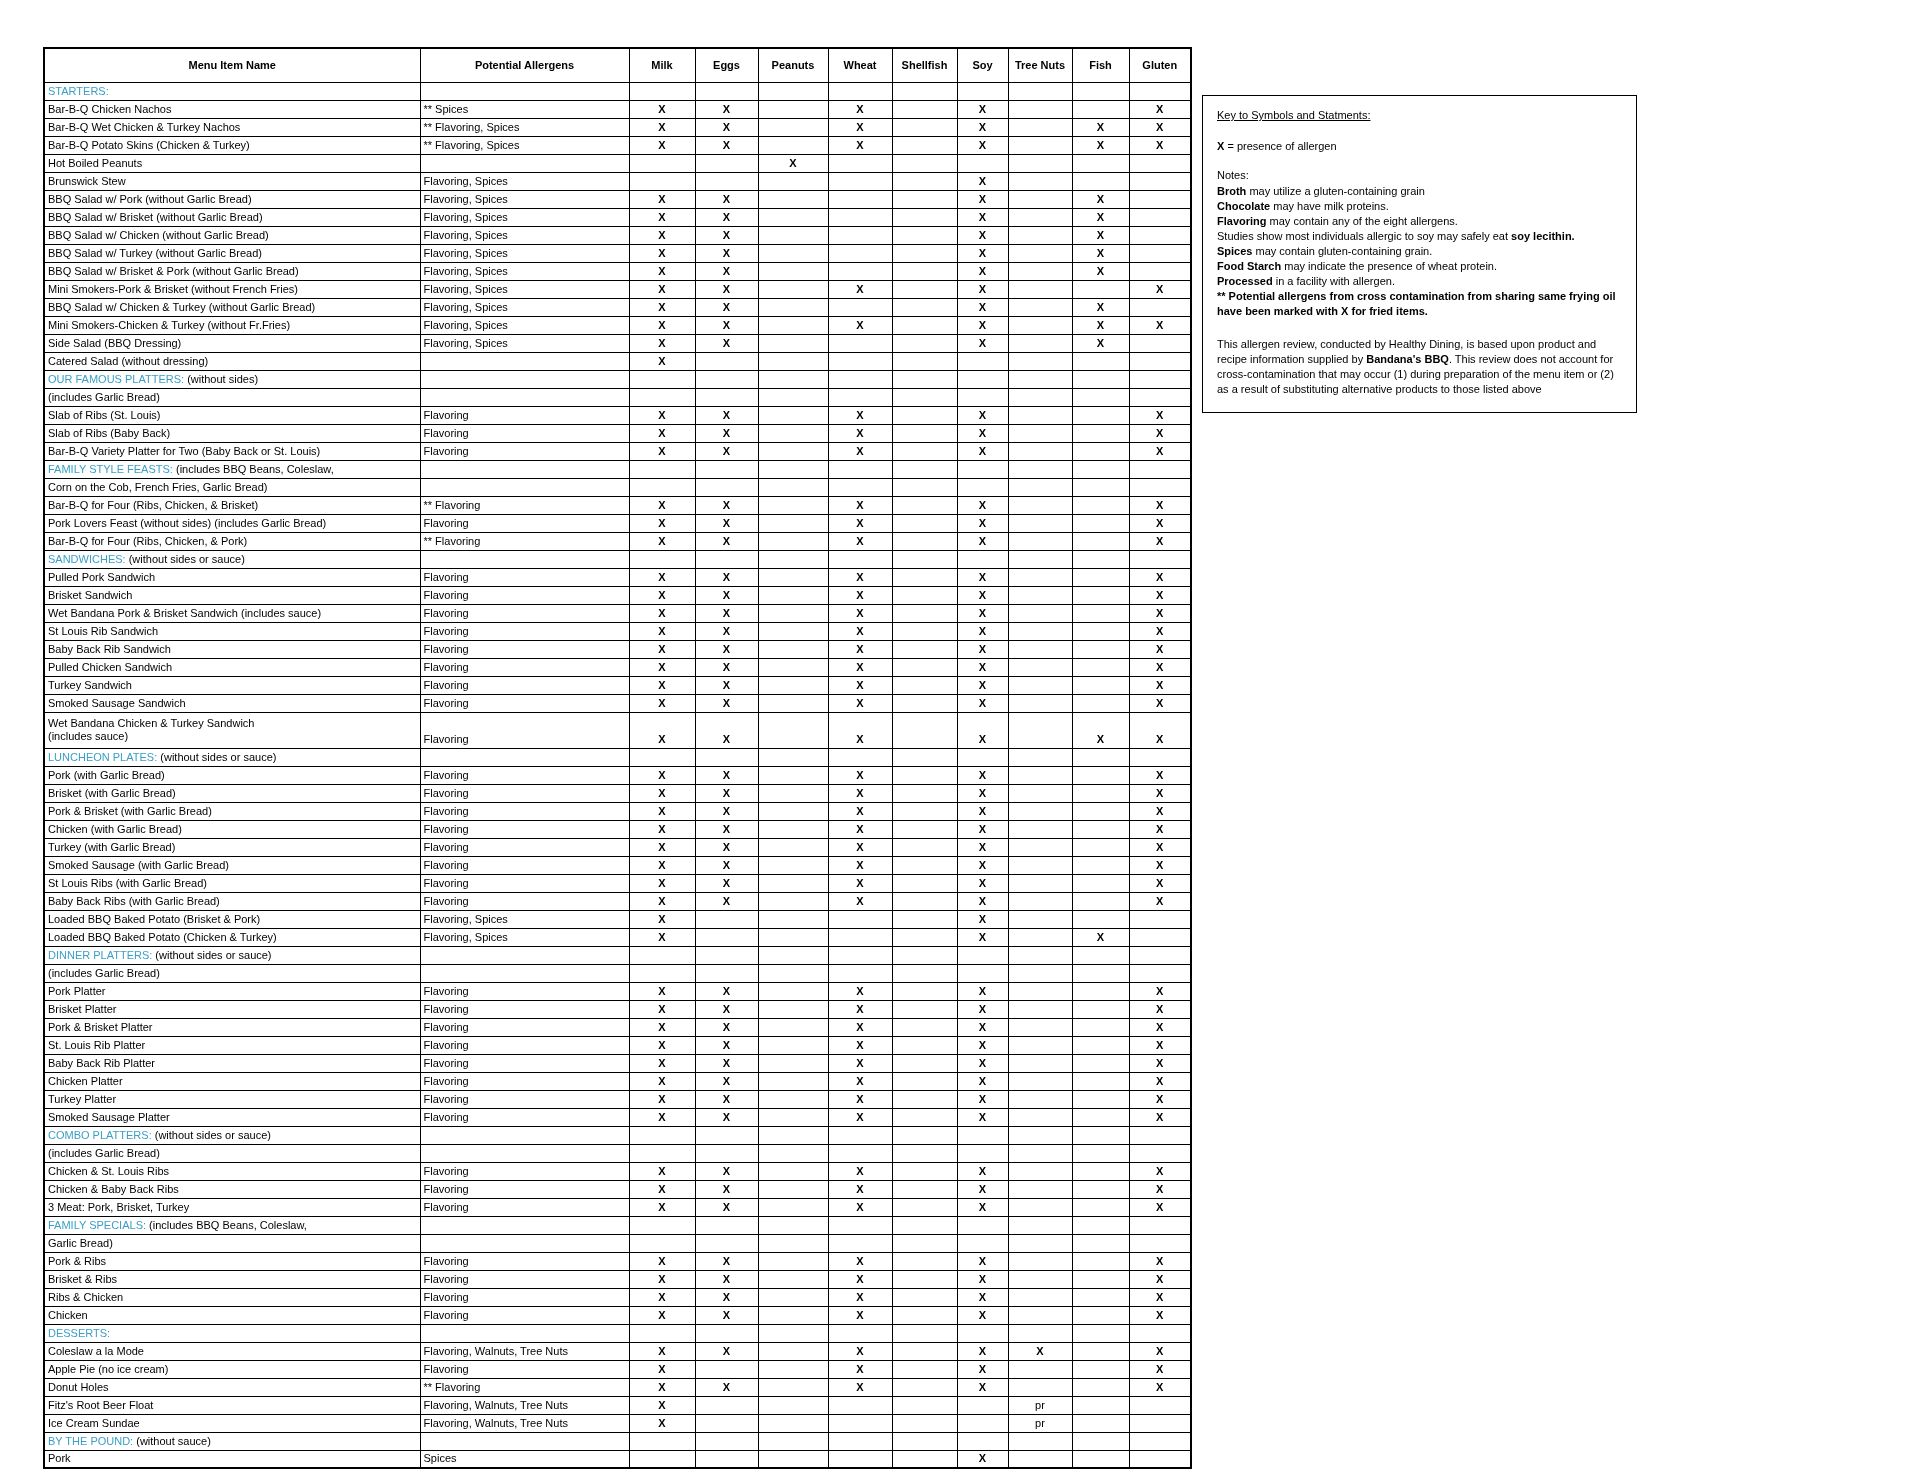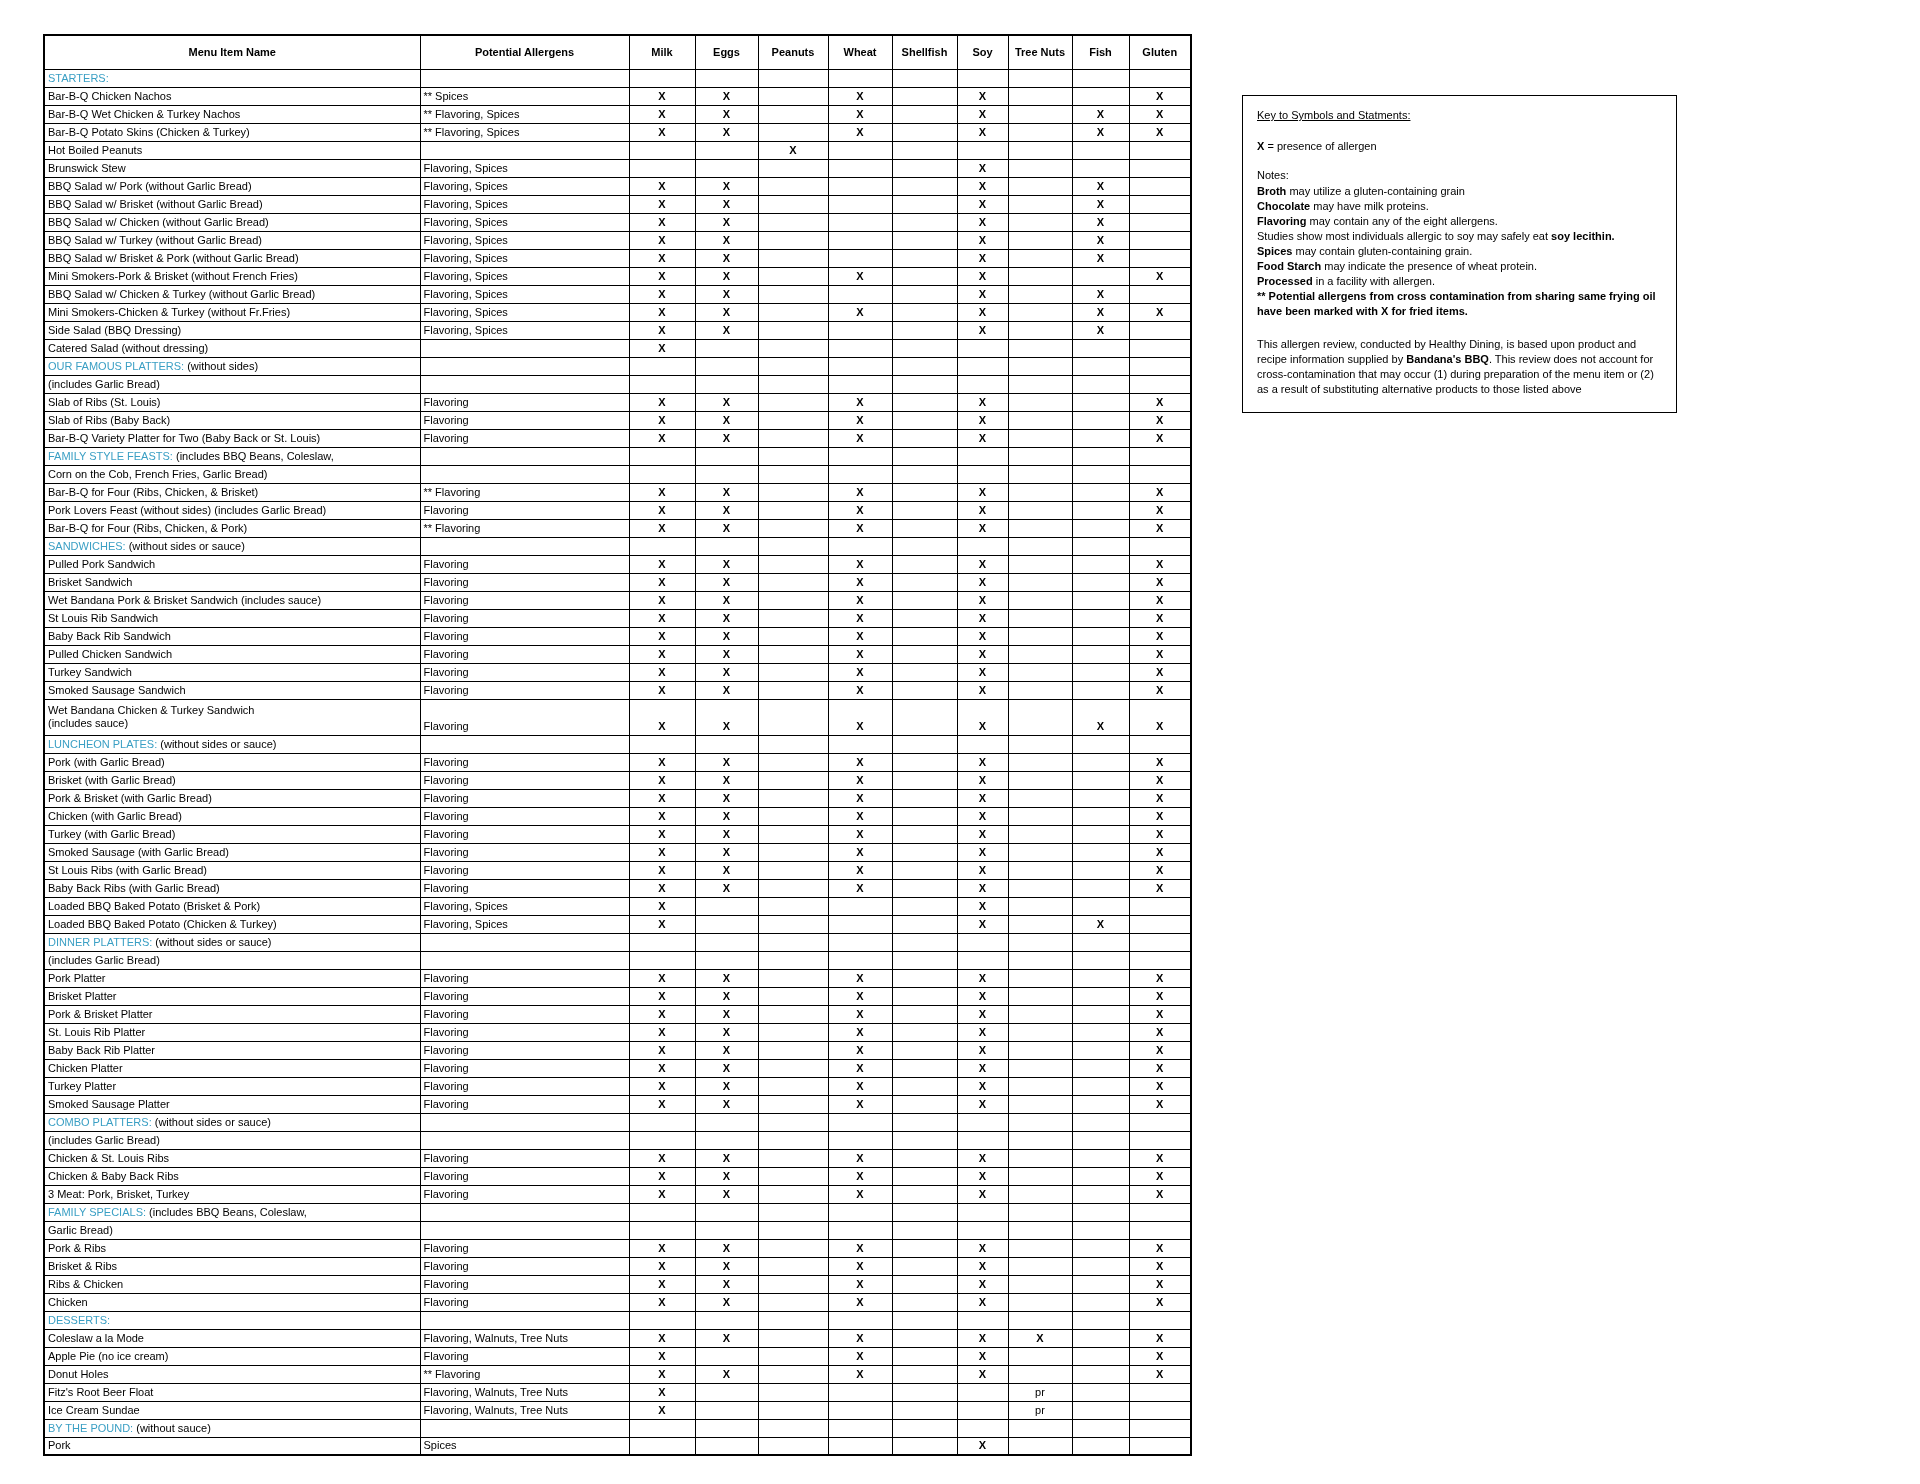--- a/index.html
+++ b/index.html
@@ -4,21 +4,21 @@
 <style>
   * { box-sizing: border-box; }
   html, body { margin: 0; padding: 0; }
   body {
     width: 1920px; height: 1484px;
     background: #ffffff; color: #000;
     font-family: "Liberation Sans", "DejaVu Sans", sans-serif;
     position: relative; overflow: hidden;
   }
   table.allergen {
-    position: absolute; left: 43px; top: 34px;
+    position: absolute; left: 43px; top: 47px;
     border-collapse: collapse; table-layout: fixed;
     border: 2px solid #000;
   }
   .allergen th, .allergen td {
     border: 1px solid #000;
     font-size: 11px; line-height: 13px;
     padding: 0 3px;
     overflow: hidden; white-space: nowrap;
     vertical-align: middle;
   }
@@ -35,21 +35,20 @@
   .allergen tr.row2 td.name { vertical-align: middle; }
   .section-label { color: var(--teal, #3a9fc4); }
 
   .key-box {
     position: absolute; left: 1202px; top: 95px; width: 435px;
     min-height: 318px;
     border: 1px solid #000;
     padding: 12px 14px 12px 14px;
     font-size: 11px; line-height: 15px;
     background: #fff;
-    margin-left: 40px;
   }
   .key-title { text-decoration: underline; margin-bottom: 16px; }
   .key-x { margin-bottom: 14px; }
   .key-notes-label { margin-bottom: 1px; }
   .key-note { margin: 0; }
   .key-paragraph { margin-top: 18px; }
 </style>
 </head>
 <body>
 

